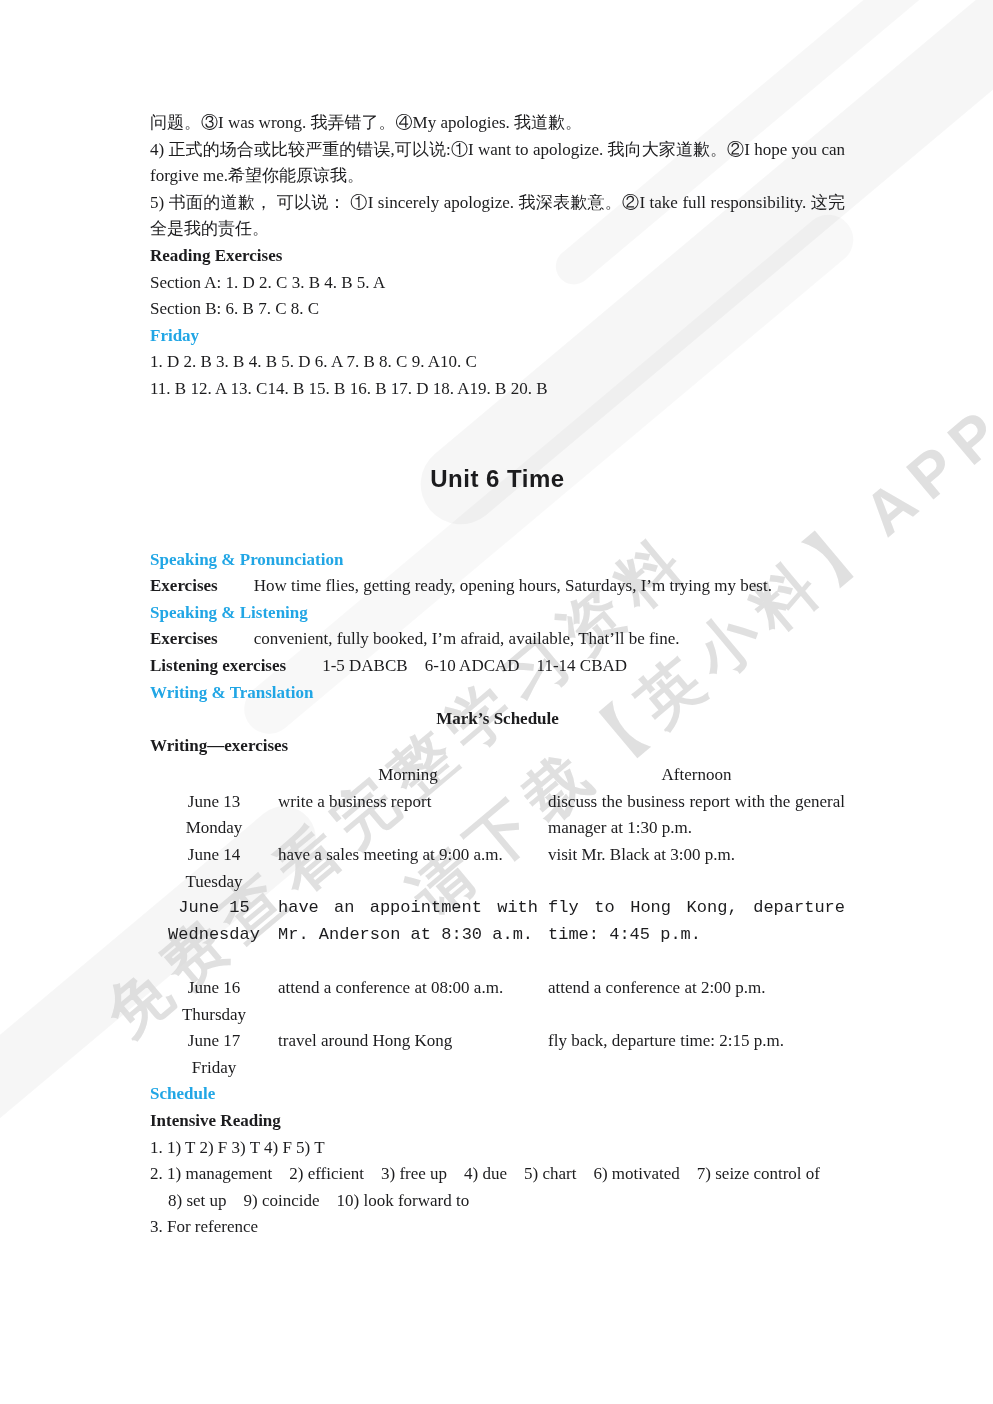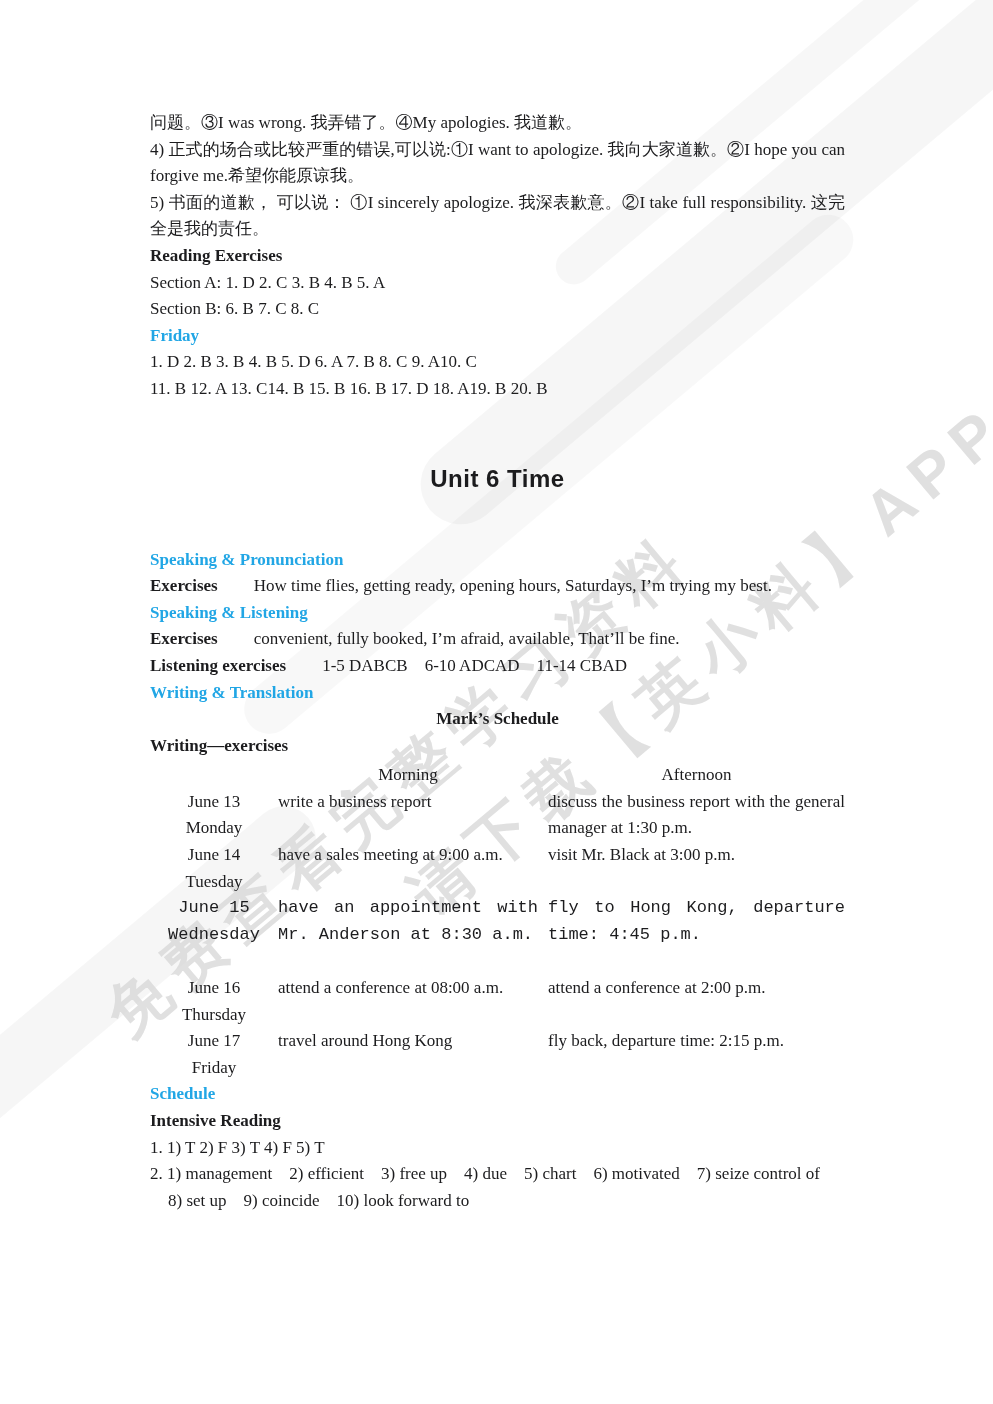--- a/index.html
+++ b/index.html
@@ -157,15 +157,16 @@
       <div class="c-morn">travel around Hong Kong</div>
       <div class="c-aft">fly back, departure time: 2:15 p.m.</div>
     </div>
 
 
     <p class="accent">Schedule</p>
     <p class="b">Intensive Reading</p>
     <p class="pre">1. 1) T 2) F 3) T 4) F 5) T</p>
     <p class="pre">2. 1) management    2) efficient    3) free up    4) due    5) chart    6) motivated    7) seize control of</p>
     <p class="pre indent">8) set up    9) coincide    10) look forward to</p>
+    <p>3. For reference</p>
 
   </div>
 </div>
 
 </body></html>

